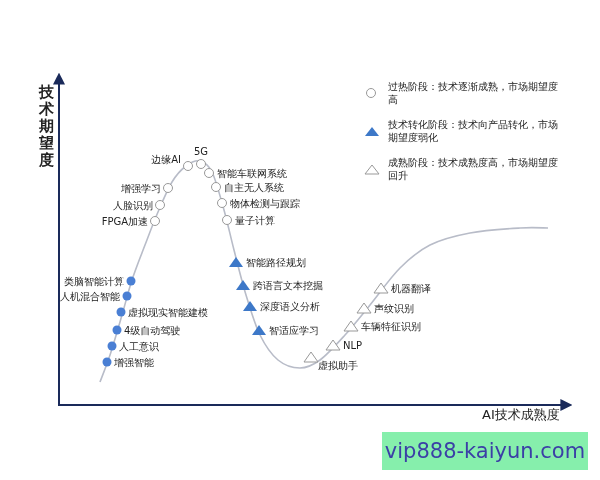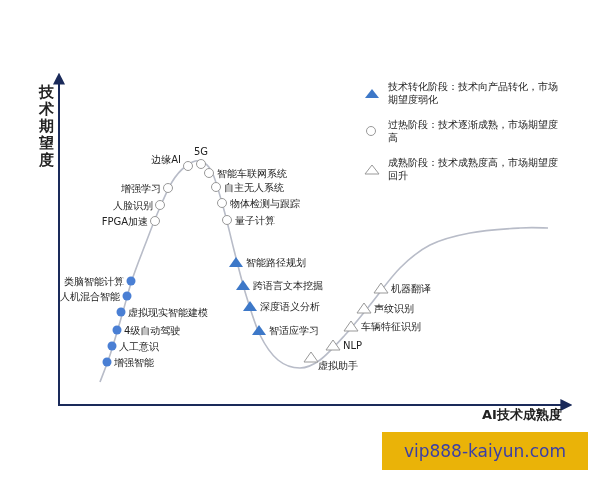--- a/index.html
+++ b/index.html
@@ -1,27 +1,27 @@
 <!DOCTYPE html>
 <html><head>
 <meta charset="utf-8">
 <style>
   html, body { margin:0; padding:0; background:#ffffff; }
   body { width:600px; height:480px; position:relative; overflow:hidden;
          font-family: "DejaVu Sans", "Liberation Sans", sans-serif; }
   #chart { position:absolute; left:0; top:0; }
   .ylabel { position:absolute; left:36px; top:84px; width:18px; font-size:15px;
             line-height:17px; color:#222; font-weight:bold; text-align:right; }
-  .xlabel { position:absolute; left:482px; top:406px; font-size:13px; color:#222;font-weight:bold; }
+  .xlabel { position:absolute; left:482px; top:406px; font-size:13px; color:#222; }
   .legend { position:absolute; left:360px; top:80px; width:200px; }
   .leg-item { position:relative; height:38px; margin-bottom:0; }
   .leg-text { position:absolute; left:28px; top:0; font-size:10px; line-height:13px; color:#222; width:170px; }
   .leg-mark { position:absolute; left:4px; top:6px; }
   .watermark { position:absolute; left:382px; top:432px; width:206px; height:38px;
-               background:#eab308; color:#3b3fa6; font-size:17px; line-height:38px;
+               background:#86efac; color:#3b3fa6; font-size:21px; line-height:38px;
                text-align:center; }
   .pt-label { font-size:10px; fill:#222; }
 </style>
 </head>
 <body>
 
 <svg id="chart" width="600" height="480">
   <defs>
     <marker id="arrow" viewBox="0 0 10 10" refX="8" refY="5" markerWidth="6" markerHeight="6" orient="auto">
       <path d="M0,0 L10,5 L0,10 z" fill="#1a2a5a"></path>
@@ -80,30 +80,30 @@
       <path d="M374,293 L381,283 L388,293 z" fill="#fff" stroke="#999999" stroke-width="1"></path>
       <text class="pt-label" x="391" y="292" text-anchor="start">机器翻译</text>
     </g>
 </svg>
 
 <div class="ylabel">技术期望度</div>
 <div class="xlabel">AI技术成熟度</div>
 
 <div class="legend">
   <div class="leg-item">
+    <svg class="leg-mark" width="14" height="14">
+        <circle cx="7" cy="7" r="4.5" fill="#fff" stroke="#999" stroke-width="1"></circle>
+      </svg>
+    <div class="leg-text">过热阶段：技术逐渐成熟，市场期望度高</div>
+  </div>
+  <div class="leg-item">
     <svg class="leg-mark" width="16" height="14">
         <path d="M1,12 L8,3 L15,12 z" fill="#3d78c8"></path>
       </svg>
     <div class="leg-text">技术转化阶段：技术向产品转化，市场期望度弱化</div>
-  </div>
-  <div class="leg-item">
-    <svg class="leg-mark" width="14" height="14">
-        <circle cx="7" cy="7" r="4.5" fill="#fff" stroke="#999" stroke-width="1"></circle>
-      </svg>
-    <div class="leg-text">过热阶段：技术逐渐成熟，市场期望度高</div>
   </div>
   <div class="leg-item">
     <svg class="leg-mark" width="16" height="14">
         <path d="M1,12 L8,3 L15,12 z" fill="#fff" stroke="#999" stroke-width="1"></path>
       </svg>
     <div class="leg-text">成熟阶段：技术成熟度高，市场期望度回升</div>
   </div>
 </div>
 
 <div class="watermark">vip888-kaiyun.com</div>

